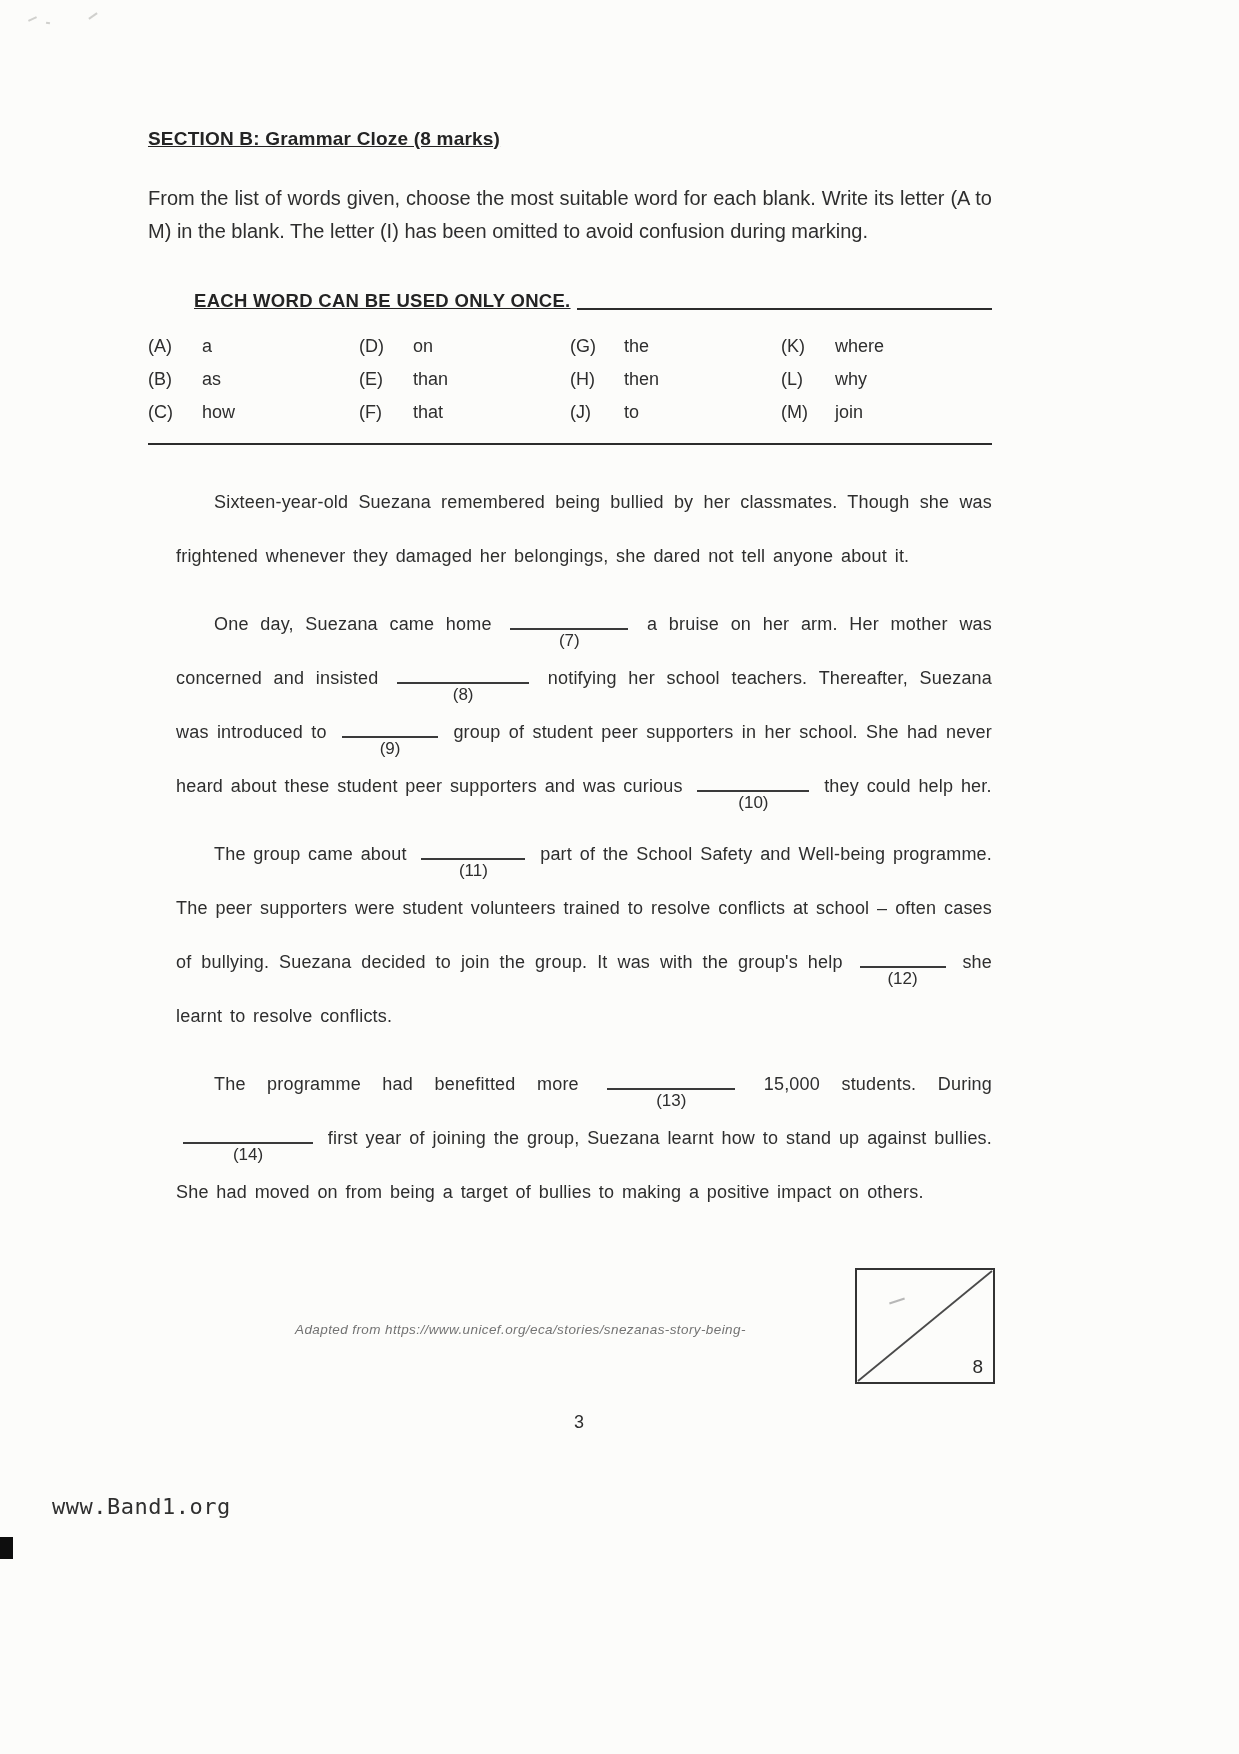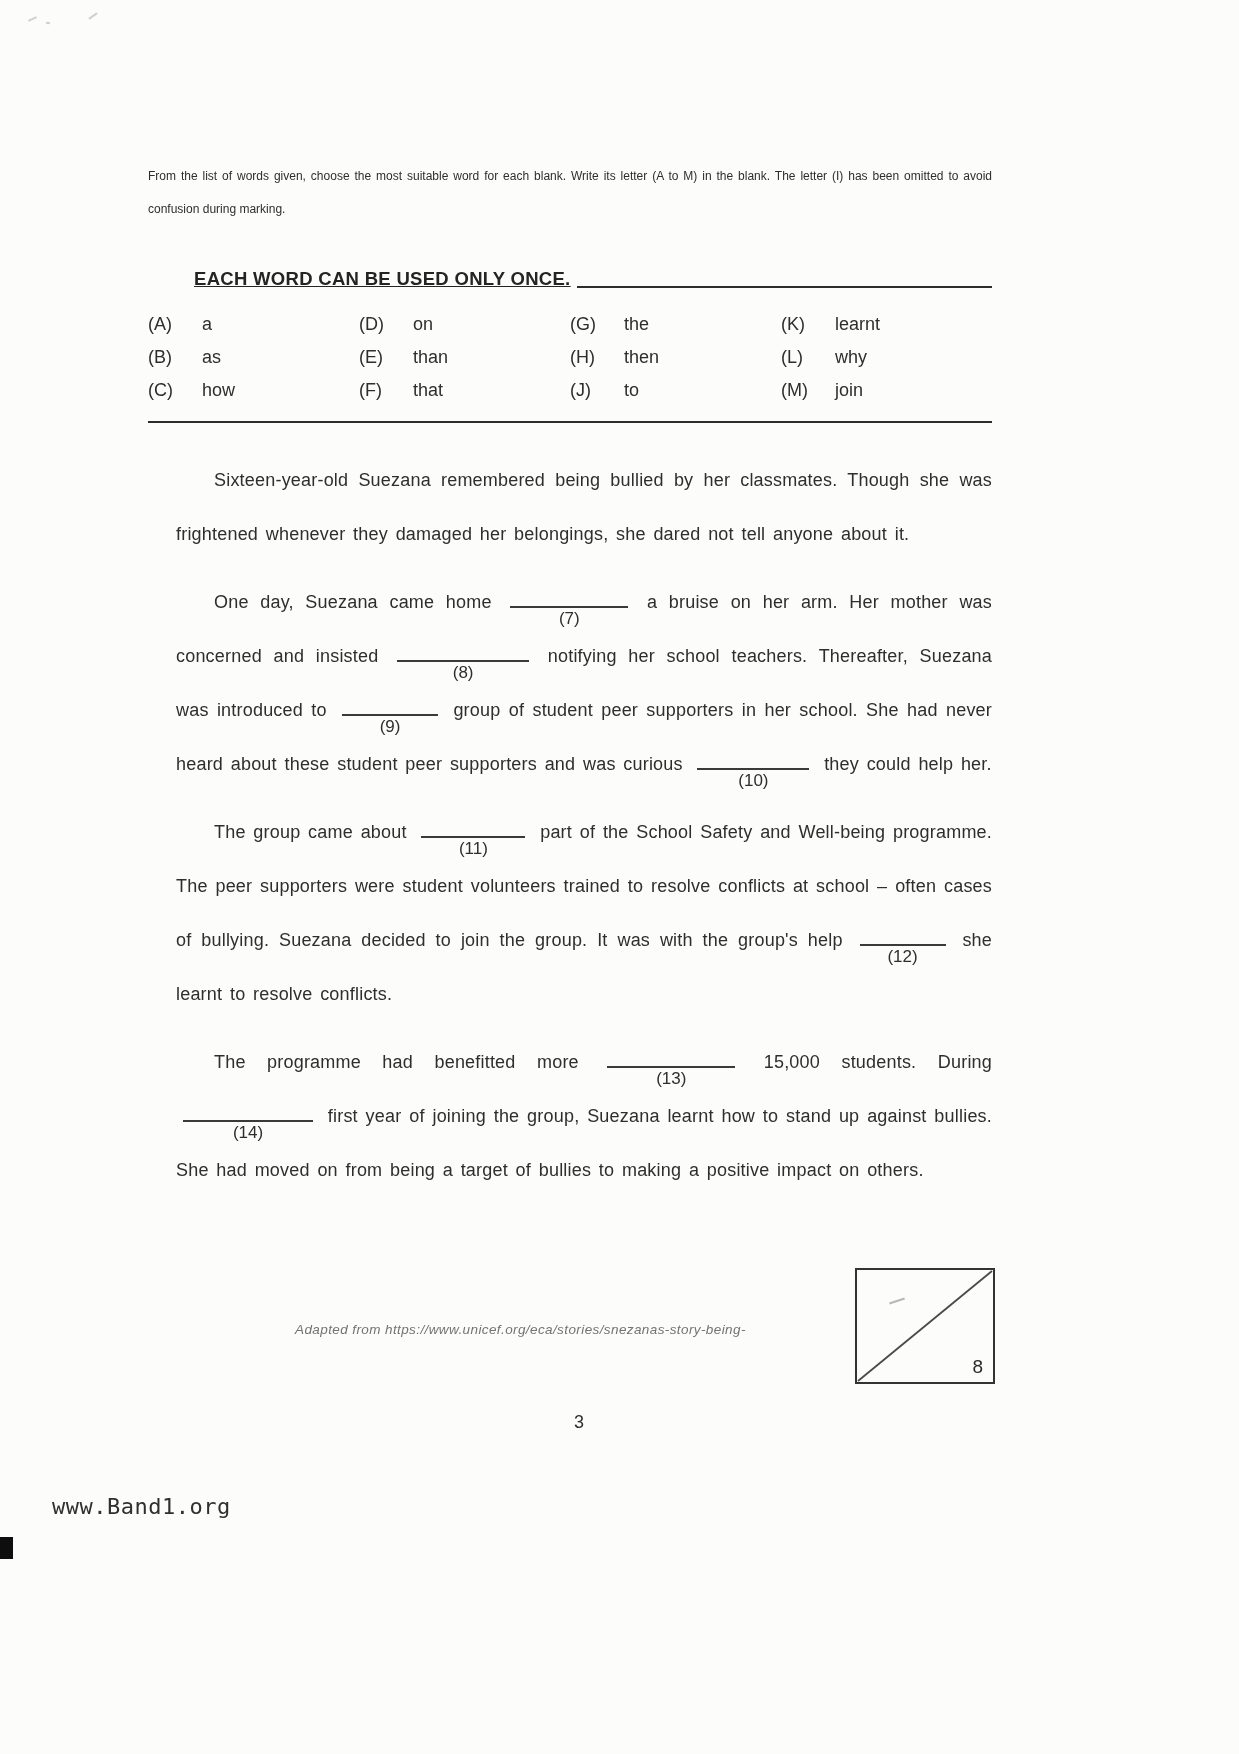--- a/index.html
+++ b/index.html
@@ -13,21 +13,21 @@
     overflow:hidden;
   }
   .content {
     position:absolute; left:148px; top:128px; width:844px;
   }
   .section-title {
     font-size:19px; font-weight:bold; text-decoration:underline;
     letter-spacing:0.2px; color:#242424;
   }
   .instructions {
-    margin-top:32px; font-size:12px; line-height:33px; text-align:justify;
+    margin-top:32px; font-size:20px; line-height:33px; text-align:justify;
   }
   .word-bank-head {
     margin-top:42px; display:flex; align-items:flex-end;
   }
   .wb-text {
     font-size:18.5px; font-weight:bold; text-decoration:underline;
     letter-spacing:0.3px; color:#242424; white-space:nowrap;margin-left:46px;
   }
   .wb-rule { flex:1; border-bottom:2.5px solid #2c2c2c; margin-bottom:2px; margin-left:6px; }
   .word-bank {
@@ -88,20 +88,21 @@
 <body>
 
 <div class="page">
 
   <div class="artifact artifact-1"></div>
   <div class="artifact artifact-2"></div>
   <div class="artifact artifact-3"></div>
 
   <div class="content">
 
+    <div class="section-title">SECTION B: Grammar Cloze (8 marks)</div>
 
     <div class="instructions">From the list of words given, choose the most suitable word for each blank. Write its letter (A to M) in the blank. The letter (I) has been omitted to avoid confusion during marking.</div>
 
     <div class="word-bank-head">
       <span class="wb-text">EACH WORD CAN BE USED ONLY ONCE.</span>
       <span class="wb-rule"></span>
     </div>
 
     <div class="word-bank">
       <div class="wb-cell">
@@ -111,21 +112,21 @@
       <div class="wb-cell">
           <span class="wb-letter">(D)</span>
           <span class="wb-word">on</span>
         </div>
       <div class="wb-cell">
           <span class="wb-letter">(G)</span>
           <span class="wb-word">the</span>
         </div>
       <div class="wb-cell">
           <span class="wb-letter">(K)</span>
-          <span class="wb-word">learnt</span>
+          <span class="wb-word">where</span>
         </div>
 
       <div class="wb-cell">
           <span class="wb-letter">(B)</span>
           <span class="wb-word">as</span>
         </div>
       <div class="wb-cell">
           <span class="wb-letter">(E)</span>
           <span class="wb-word">than</span>
         </div>

